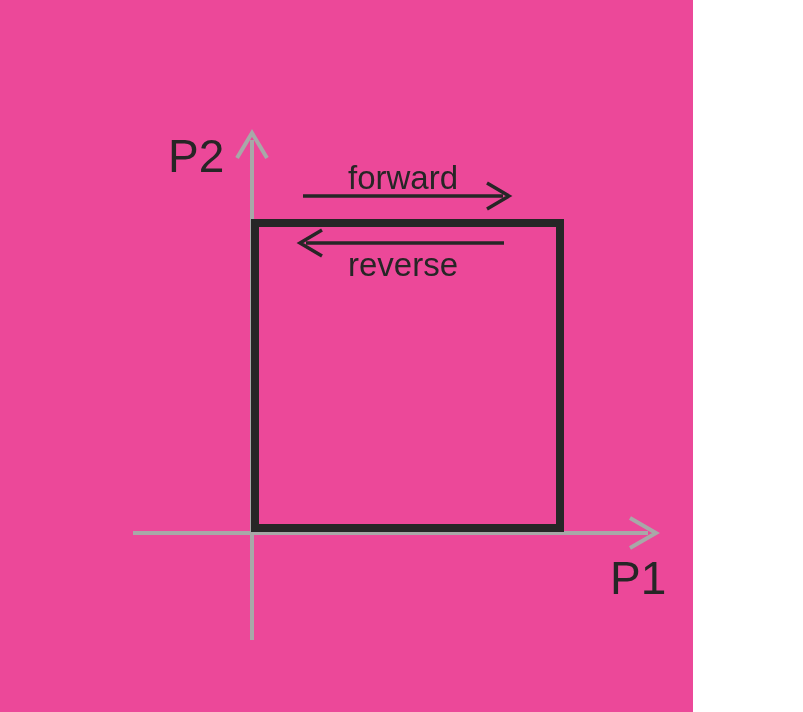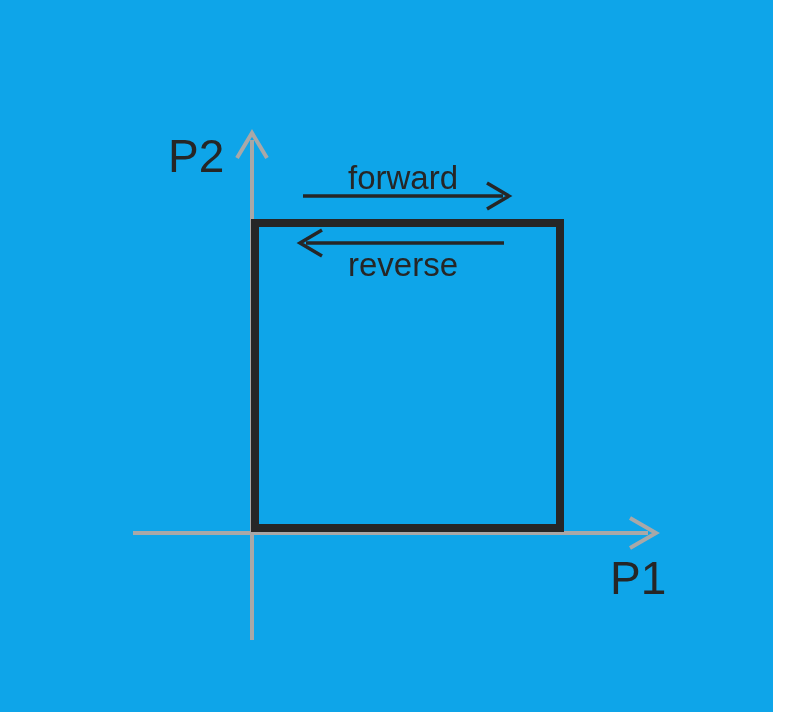--- a/index.html
+++ b/index.html
@@ -2,23 +2,23 @@
 <html><head>
 <meta charset="utf-8">
 <style>
   html, body {
     margin: 0;
     padding: 0;
     background: #ffffff;
   }
   #canvas {
     position: relative;
-    width: 773px;
+    width: 693px;
     height: 712px;
-    background: #0ea5e9;
+    background: #ec4899;
     overflow: hidden;
     font-family: "Liberation Sans", sans-serif;
   }
   #diagram-svg {
     position: absolute;
     left: 0;
     top: 0;
     width: 803px;
     height: 712px;
   }

